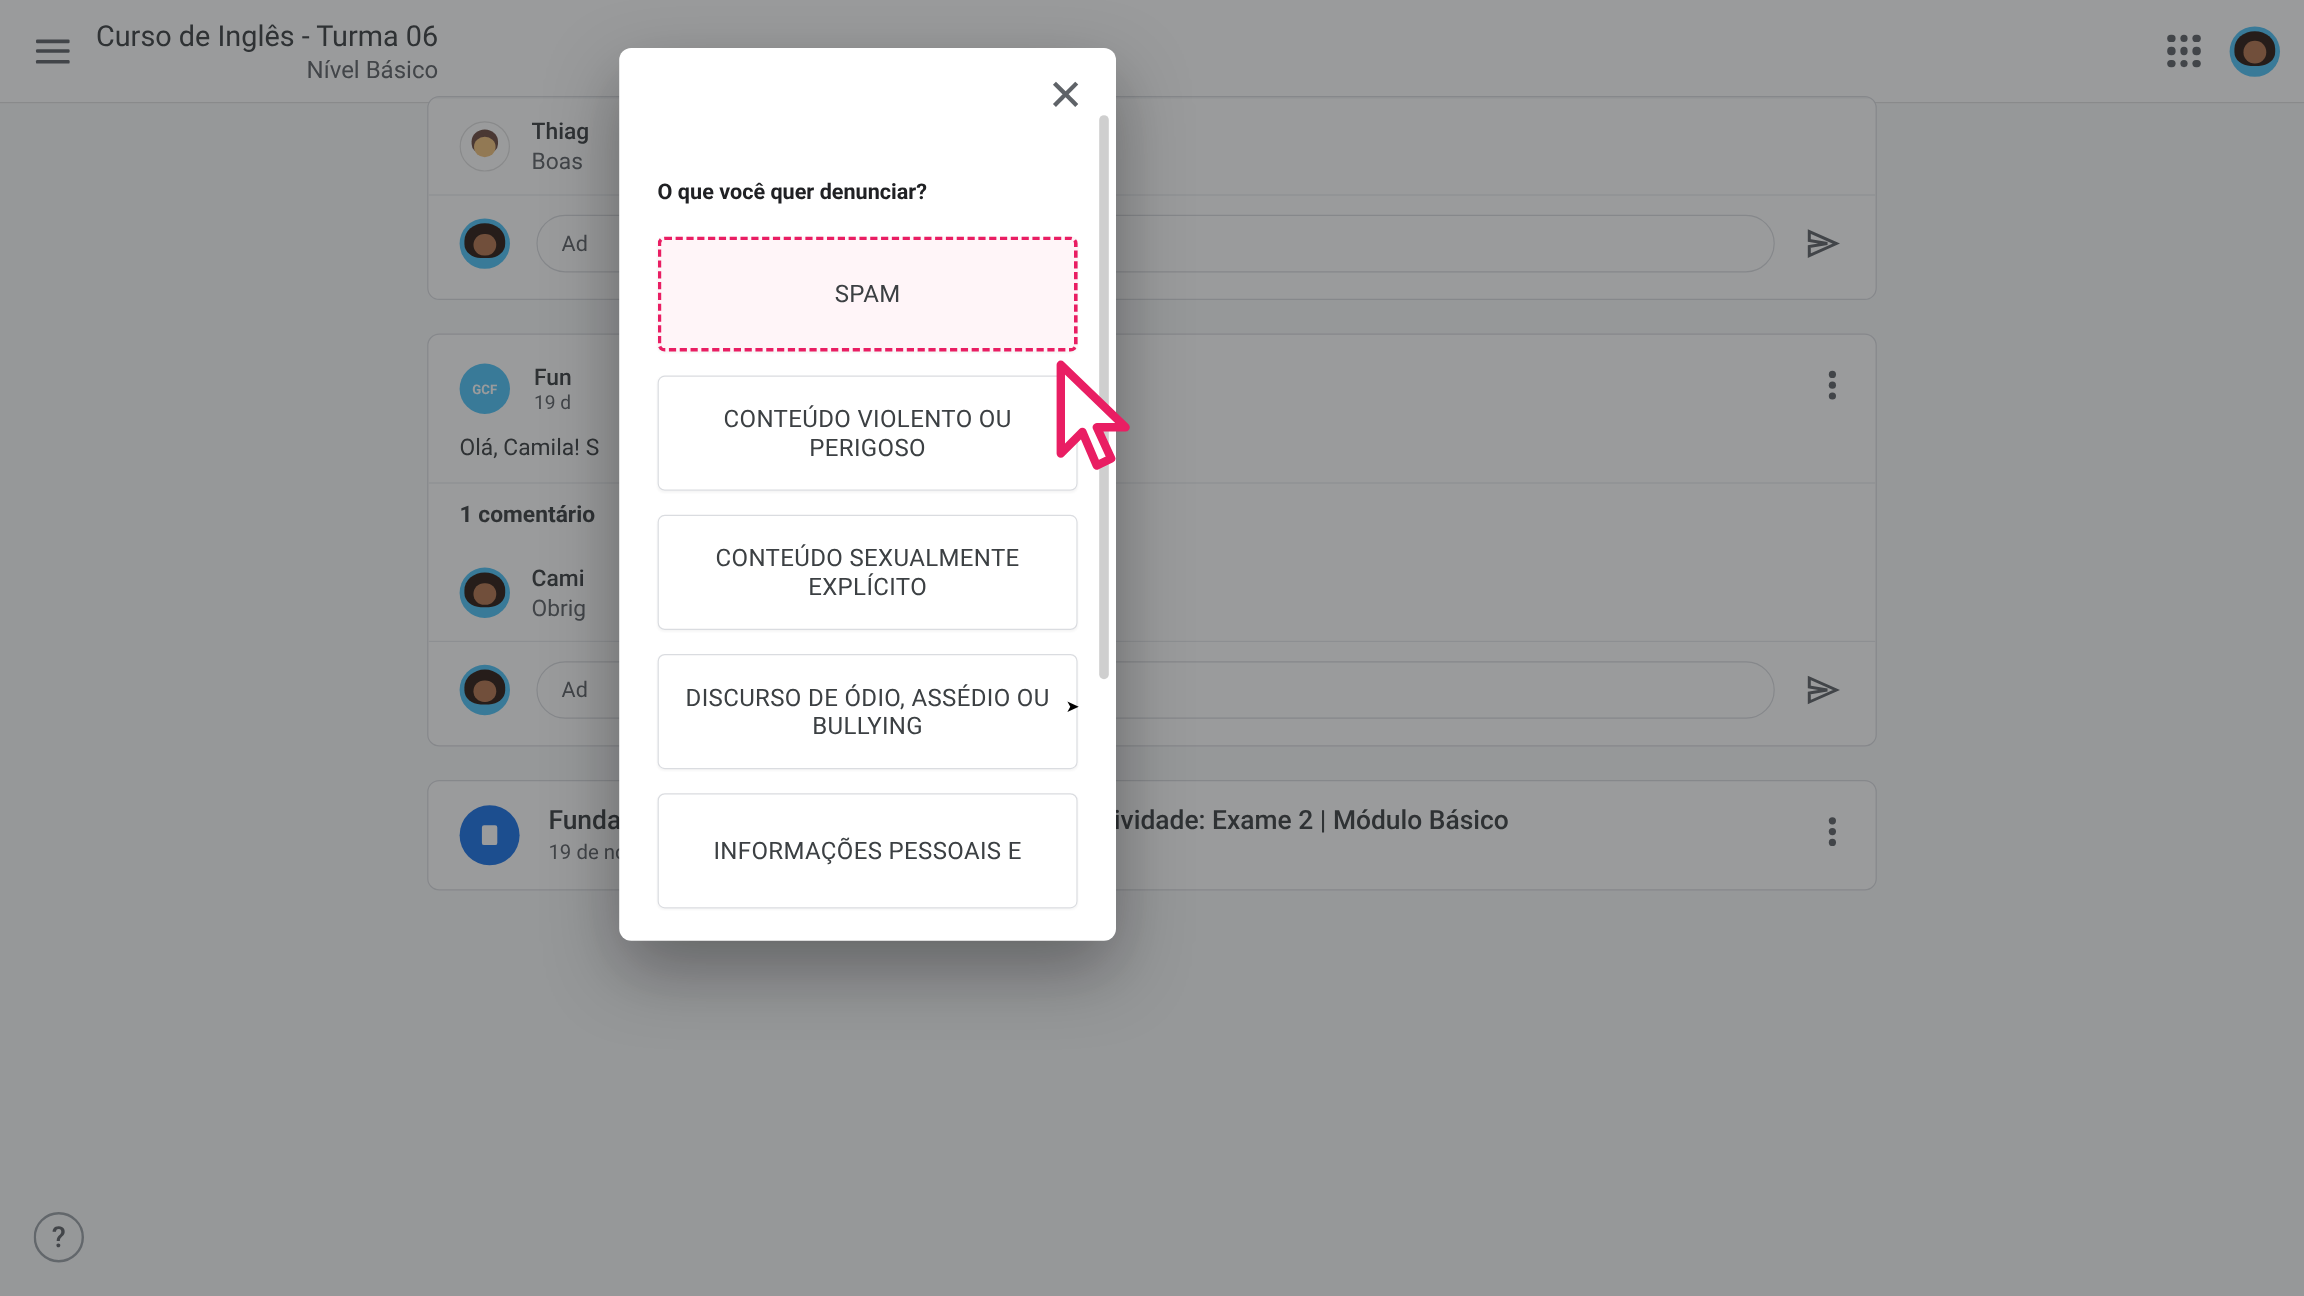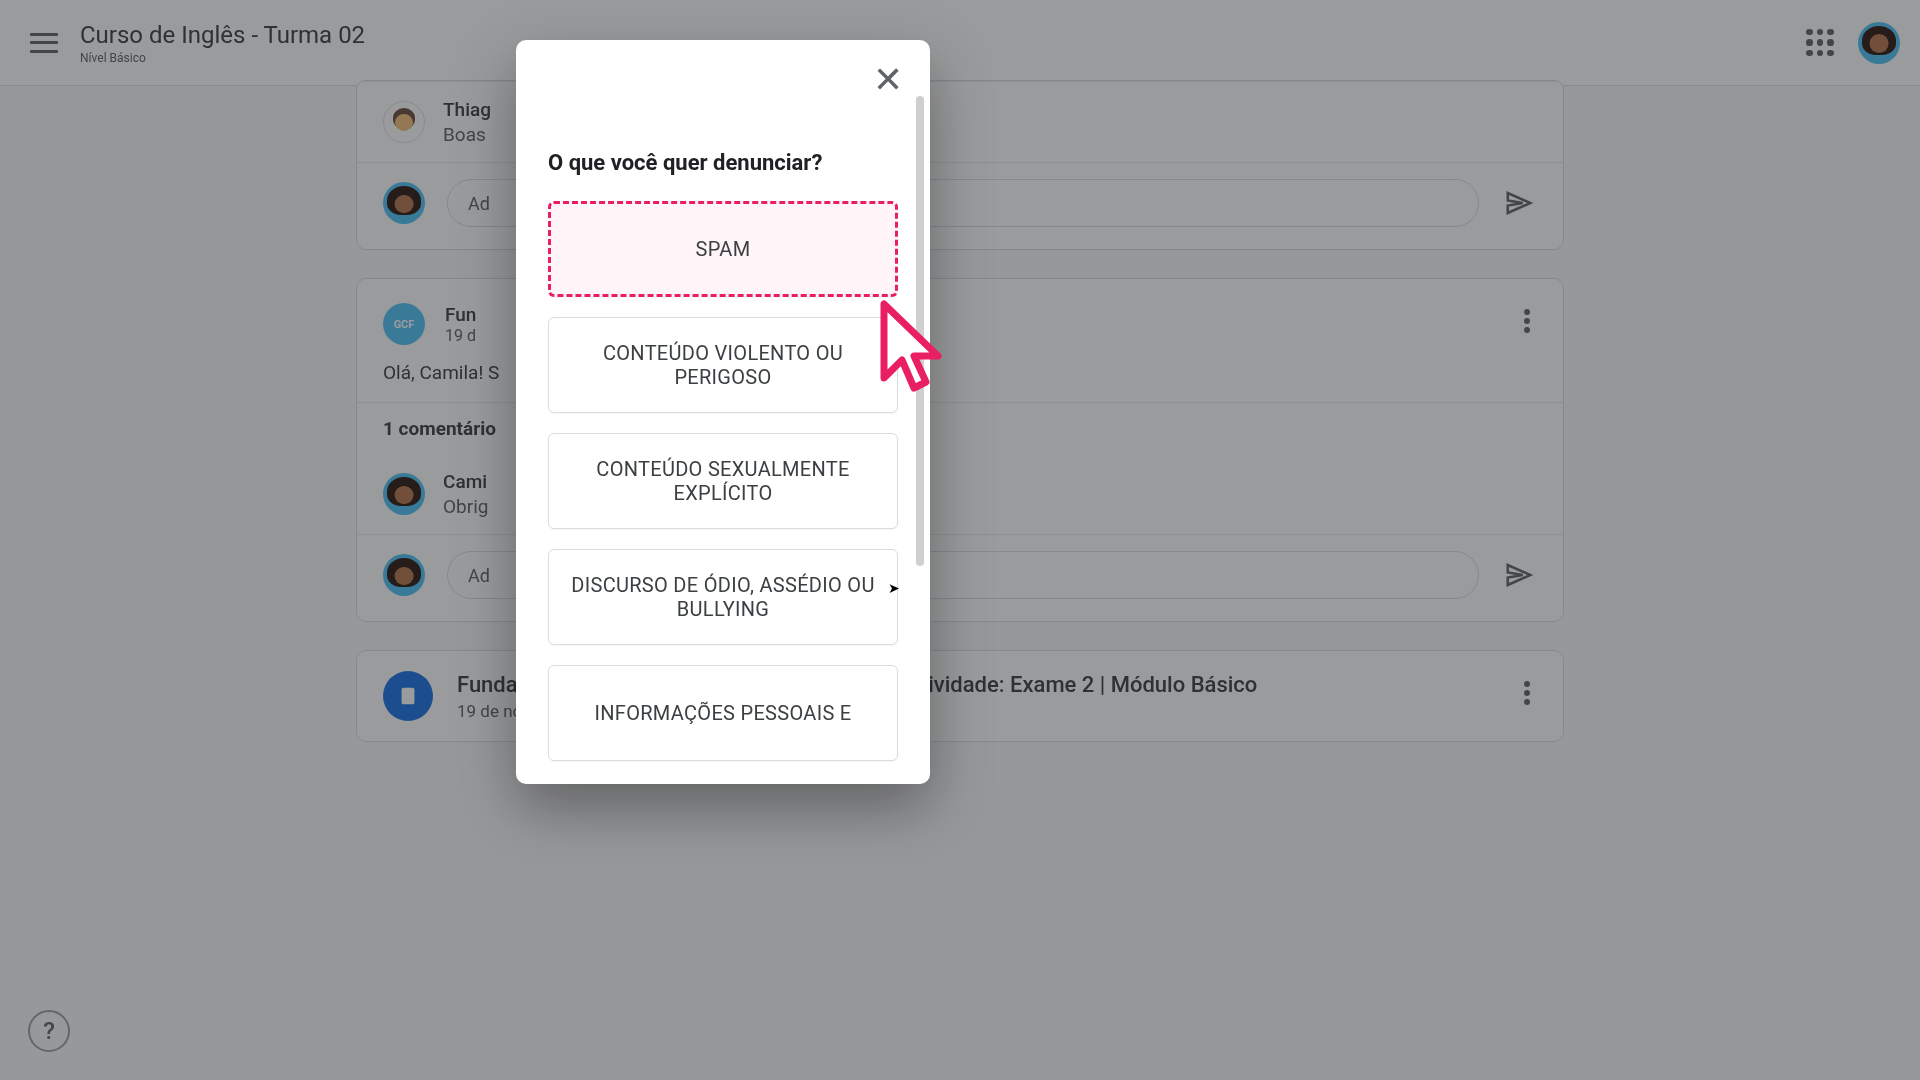--- a/index.html
+++ b/index.html
@@ -22,21 +22,21 @@
     margin-right: 12px;
   }
   .menu-lines {
     width: 28px; height: 20px;
     display: flex; flex-direction: column; justify-content: space-between;
   }
   .menu-lines span { height: 3px; background: #5f6368; border-radius: 1px; }
   
   .title-block { flex: 0 0 auto; }
   .title-block .course { font-size: 24px; color: #3c4043; font-weight: 400; }
-  .title-block .level { font-size: 12px; color: #5f6368; margin-top: 2px; }
+  .title-block .level { font-size: 20px; color: #5f6368; margin-top: 2px; text-align: right; }
   
   .header-right {
     margin-left: auto;
     display: flex; align-items: center; gap: 20px;
   }
   .apps-grid {
     width: 36px; height: 36px;
     display: grid; grid-template-columns: repeat(3, 1fr); grid-template-rows: repeat(3,1fr);
     gap: 4px; padding: 4px;
     cursor: pointer;
@@ -144,21 +144,21 @@
     display:flex; flex-direction:column;
     overflow:hidden;
   }
   .modal-close {
     position:absolute; top:18px; right:20px;
     width:44px; height:44px; display:flex; align-items:center; justify-content:center;
     cursor:pointer; font-size:36px; color:#5f6368; font-weight:300;
   }
   .modal-title {
     padding: 110px 46px 26px 32px;
-    font-size:22px; font-weight:700; color:#202124;
+    font-size:18px; font-weight:700; color:#202124;
   }
   .modal-scroll {
     flex:1; overflow:hidden; position:relative;
     padding: 0 32px 0 32px;
     display:flex; flex-direction:column; gap:20px;
   }
   .report-option {
     border:1px solid #dadce0;
     border-radius:6px;
     min-height:96px;
@@ -199,21 +199,21 @@
 
 <div class="app-header">
   <div class="menu-btn">
     <div class="menu-lines">
         <span></span>
         <span></span>
         <span></span>
       </div>
   </div>
   <div class="title-block">
-    <div class="course">Curso de Inglês - Turma 02</div>
+    <div class="course">Curso de Inglês - Turma 06</div>
     <div class="level">Nível Básico</div>
   </div>
   <div class="header-right">
     <div class="apps-grid">
       <div></div>
         <div></div>
         <div></div>
         <div></div>
         <div></div>
         <div></div>

